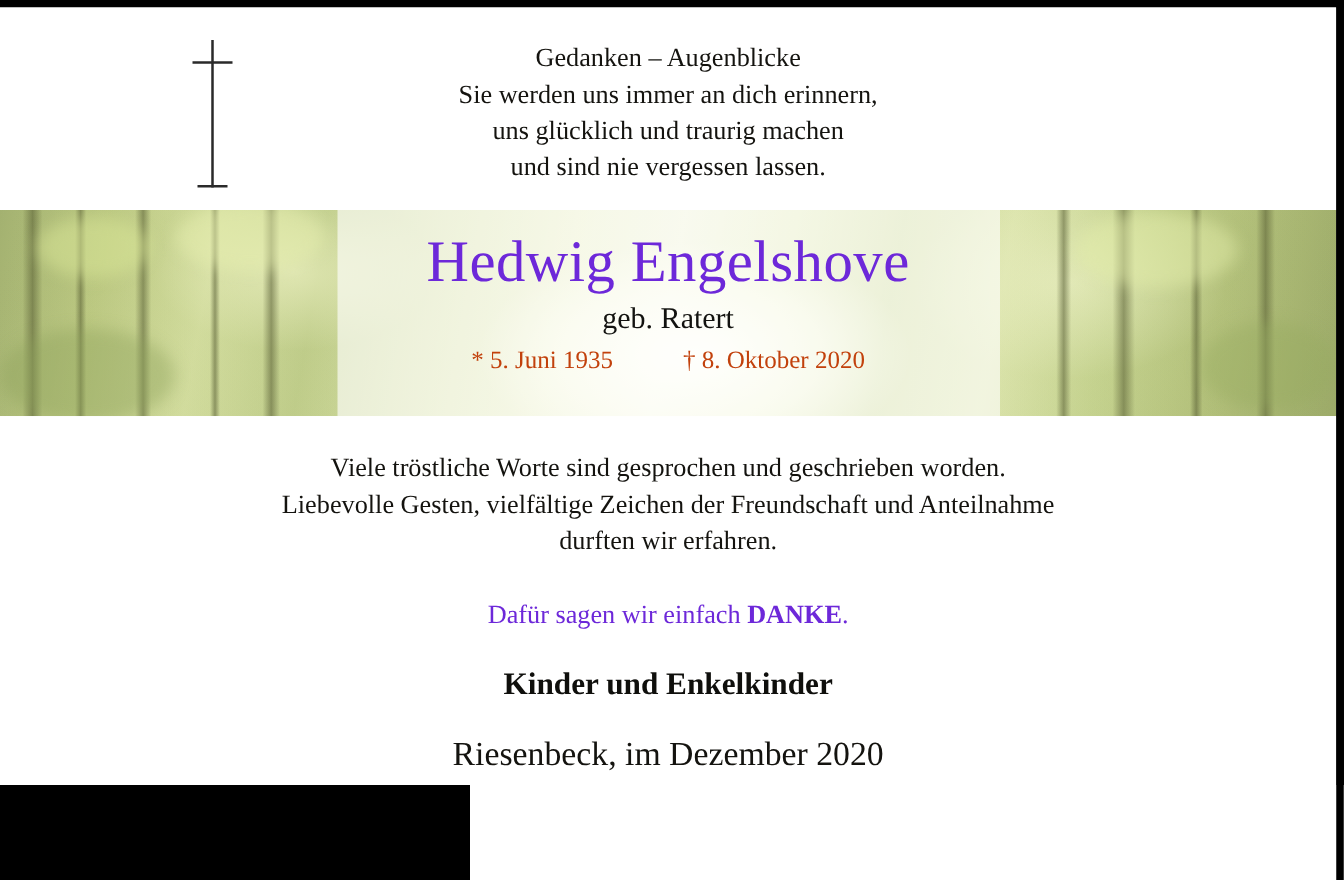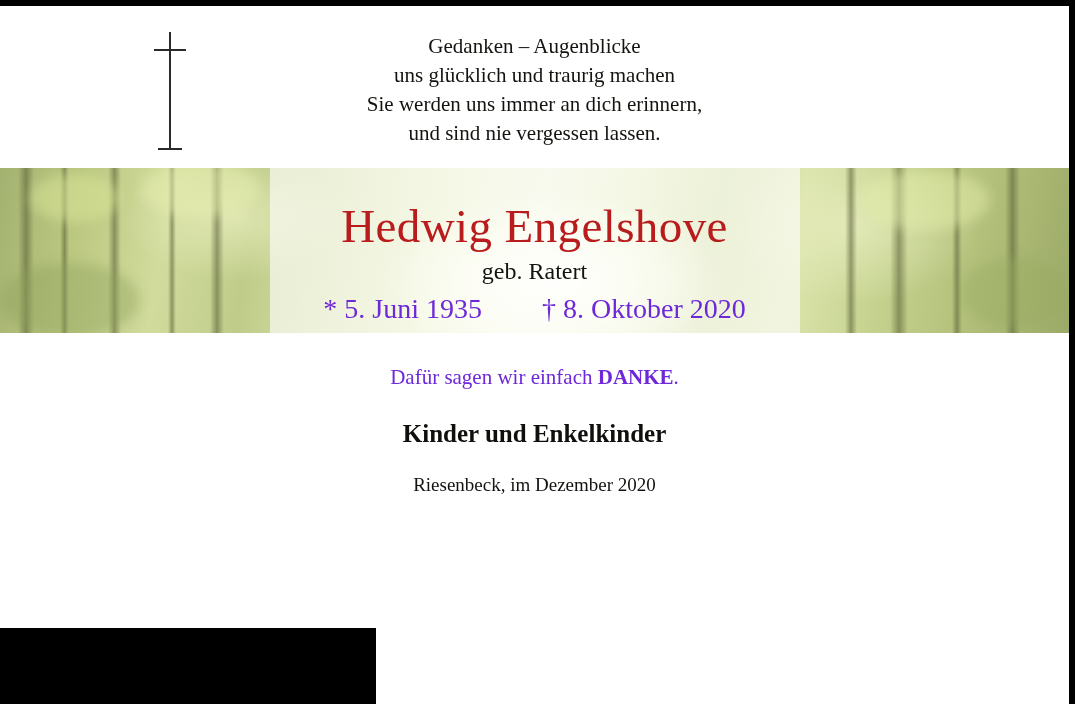--- a/index.html
+++ b/index.html
@@ -139,38 +139,38 @@
   .banner-text {
     position: absolute;
     left: 0;
     top: 0;
     width: 1069px;
     height: 165px;
     text-align: center;
   }
   .deceased-name {
     margin: 0;
-    padding-top: 32px;
+    padding-top: 16px;
     font-size: 47px;
     font-weight: normal;
     letter-spacing: 0.4px;
-    color: #b91c1c;
+    color: #6d28d9;
     line-height: 52px;
   }
   .born-name {
     margin: 0;
     padding-top: 6px;
     font-size: 24px;
     color: #131310;
   }
   .dates {
     margin: 0;
     padding-top: 8px;
-    font-size: 28px;
-    color: #6d28d9;
+    font-size: 20px;
+    color: #c2410c;
   }
   .dates .date-gap {
     display: inline-block;
     width: 46px;
   }
 
   
   .bottom-section {
     position: absolute;
     left: 0;
@@ -200,21 +200,21 @@
 
   .family {
     font-size: 25px;
     font-weight: bold;
     margin: 0;
     padding-top: 28px;
     color: #0f0f0c;
   }
 
   .place {
-    font-size: 19px;
+    font-size: 27px;
     margin: 0;
     padding-top: 26px;
     color: #14130f;
   }
 
   
   .footer-left {
     position: absolute;
     left: 0px;
     top: 628px;
@@ -257,22 +257,22 @@
   <div class="card">
 
     <div class="top-section">
       <div class="cross">
         <div class="v-bar"></div>
         <div class="h-bar"></div>
         <div class="h-bar2"></div>
       </div>
       <div class="verse">
         <span class="line">Gedanken – Augenblicke</span>
+        <span class="line">Sie werden uns immer an dich erinnern,</span>
         <span class="line">uns glücklich und traurig machen</span>
-        <span class="line">Sie werden uns immer an dich erinnern,</span>
         <span class="line">und sind nie vergessen lassen.</span>
       </div>
     </div>
 
     <div class="banner">
       <div class="banner-bg"></div>
 
       <div class="trunk" style="left:18px;  width:16px;"></div>
       <div class="trunk" style="left:60px;  width:9px;"></div>
       <div class="trunk" style="left:108px; width:13px;"></div>
@@ -296,20 +296,25 @@
         <p class="born-name">geb. Ratert</p>
         <p class="dates">
           <span>* 5. Juni 1935</span>
           <span class="date-gap"></span>
           <span>† 8. Oktober 2020</span>
         </p>
       </div>
     </div>
 
     <div class="bottom-section">
+      <p class="para first">
+        <span class="line">Viele tröstliche Worte sind gesprochen und geschrieben worden.</span>
+        <span class="line">Liebevolle Gesten, vielfältige Zeichen der Freundschaft und Anteilnahme</span>
+        <span class="line">durften wir erfahren.</span>
+      </p>
       <p class="thanks"><span>Dafür sagen wir einfach </span><b>DANKE</b><span>.</span></p>
       <p class="family">Kinder und Enkelkinder</p>
       <p class="place">Riesenbeck, im Dezember 2020</p>
     </div>
 
   </div>
 
   <div class="footer-left"></div>
   <div class="footer-right"></div>
   <div class="right-edge"></div>

